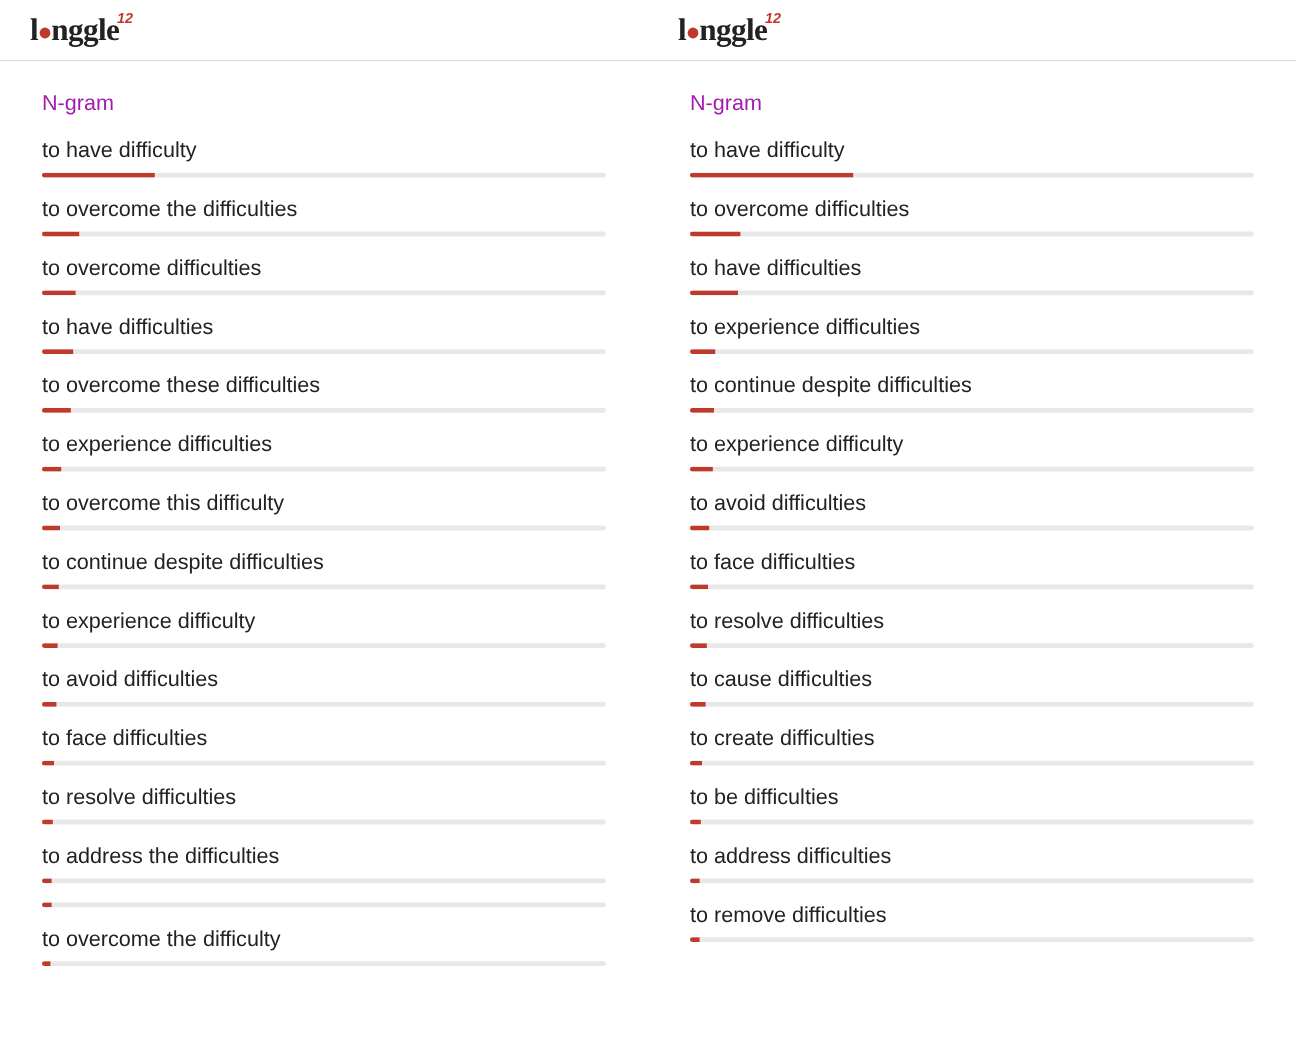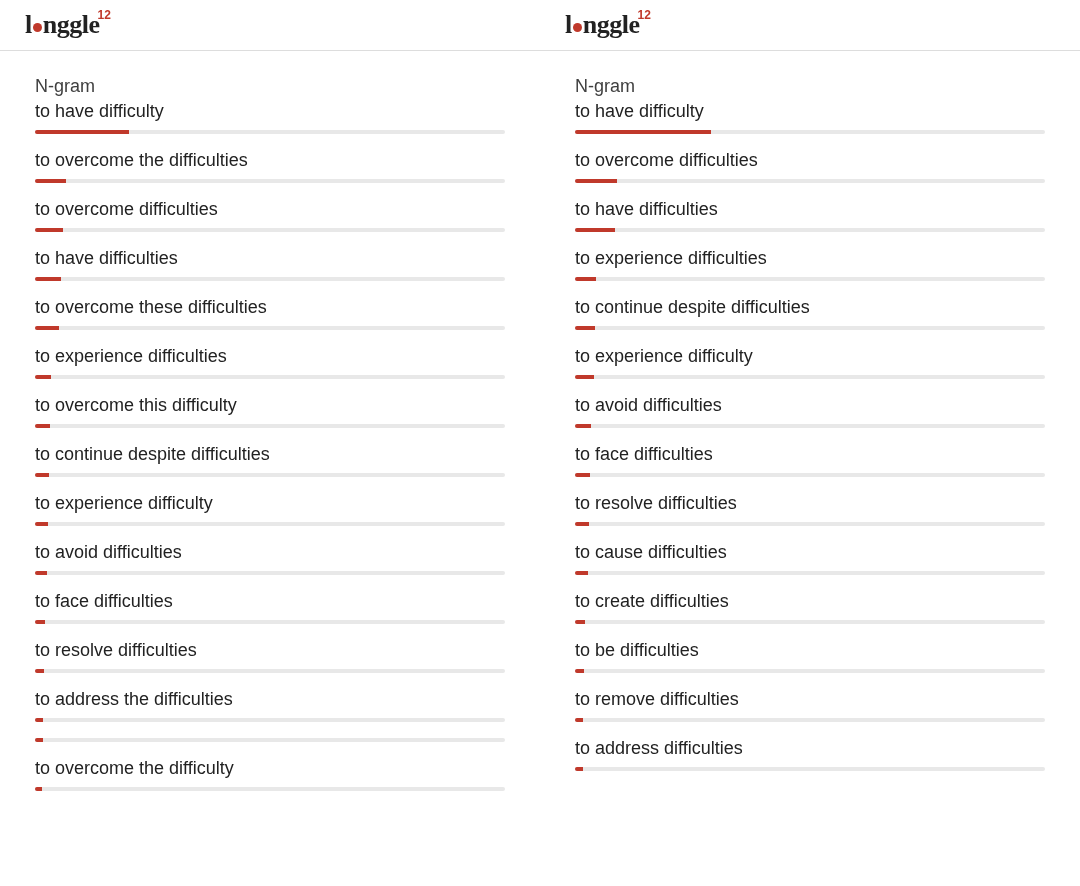--- a/index.html
+++ b/index.html
@@ -3,24 +3,24 @@
   <meta charset="utf-8">
   <style>
     * { margin: 0; padding: 0; box-sizing: border-box; }
     body { font-family: -apple-system, BlinkMacSystemFont, "Segoe UI", Helvetica, Arial, sans-serif; background: #fff; }
     .container { display: flex; width: 1080px; }
     .panel { flex: 1; min-width: 0; }
     .header { display: flex; align-items: center; padding: 10px 15px 10px 25px; border-bottom: 1px solid #ddd; background: #fff; }
     .logo { display: flex; align-items: baseline; margin-right: 20px; position: relative; }
     .logo-text { font-size: 26px; font-weight: bold; color: #222; font-family: Georgia, serif; letter-spacing: -0.5px; }
     .logo-dot { width: 9px; height: 9px; background: #c0392b; border-radius: 50%; display: inline-block; margin: 0 1px; position: relative; top: -1px; }
-    .logo-sup { font-size: 12px; color: #c0392b; font-weight: bold; position: relative; top: -14px; left: -2px; }
+    .logo-sup { font-size: 12px; color: #c0392b; font-style: italic; font-weight: bold; position: relative; top: -14px; left: -2px; }
     .search-box { flex: 1; background: #f5f5f5; border: none; border-radius: 4px; padding: 8px 14px; font-size: 15px; color: #333; outline: none; }
     .content { padding: 25px 35px 10px 35px; }
-    .section-label { color: #404040; font-size: 18px; font-weight: 500; margin-bottom: 4px; }
+    .section-label { color: #a21caf; font-size: 18px; font-weight: 500; margin-bottom: 18px; }
     .ngram-item { margin-bottom: 16px; }
     .ngram-text { font-size: 18px; color: #222; margin-bottom: 8px; }
     .bar-bg { width: 100%; height: 4px; background: #e8e8e8; border-radius: 2px; overflow: hidden; }
     .bar-fill { height: 100%; background: #c0392b; }
   </style>
 </head>
 <body>
 
 <div class="container">
 
@@ -207,28 +207,28 @@
               <div class="bar-fill" style="width: 2.2%;"></div>
             </div>
           </div>
           <div class="ngram-item">
             <div class="ngram-text">to be difficulties</div>
             <div class="bar-bg">
               <div class="bar-fill" style="width: 2%;"></div>
             </div>
           </div>
           <div class="ngram-item">
+            <div class="ngram-text">to address difficulties</div>
+            <div class="bar-bg">
+              <div class="bar-fill" style="width: 1.6%;"></div>
+            </div>
+          </div>
+          <div class="ngram-item">
             <div class="ngram-text">to remove difficulties</div>
             <div class="bar-bg">
               <div class="bar-fill" style="width: 1.8%;"></div>
             </div>
           </div>
-          <div class="ngram-item">
-            <div class="ngram-text">to address difficulties</div>
-            <div class="bar-bg">
-              <div class="bar-fill" style="width: 1.6%;"></div>
-            </div>
-          </div>
         </div>
     </div>
   </div>
 
 </div>
 
 </body></html>

